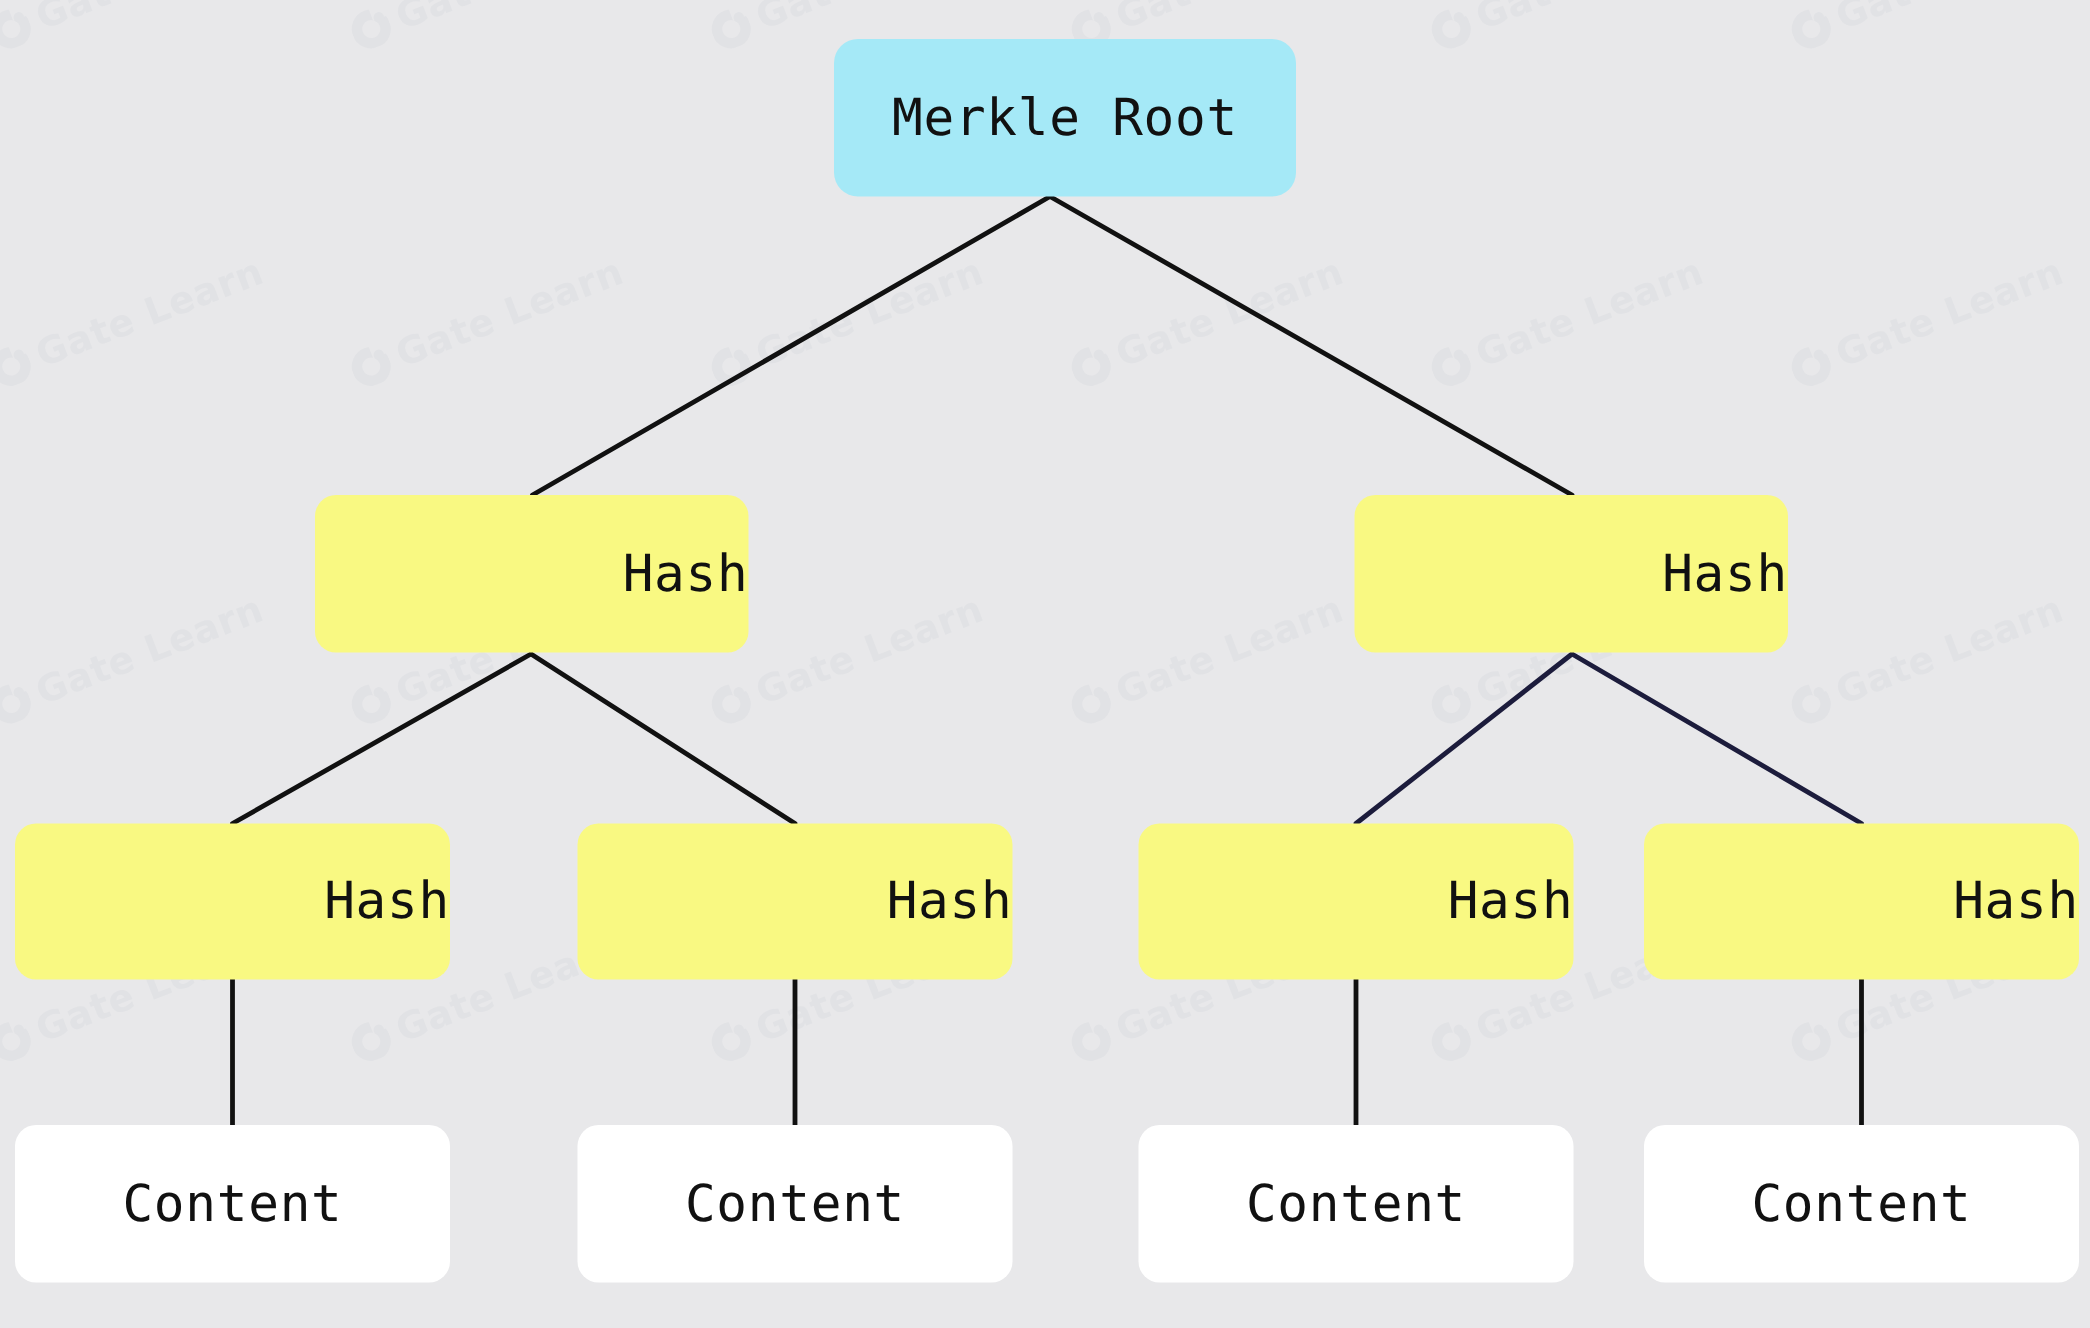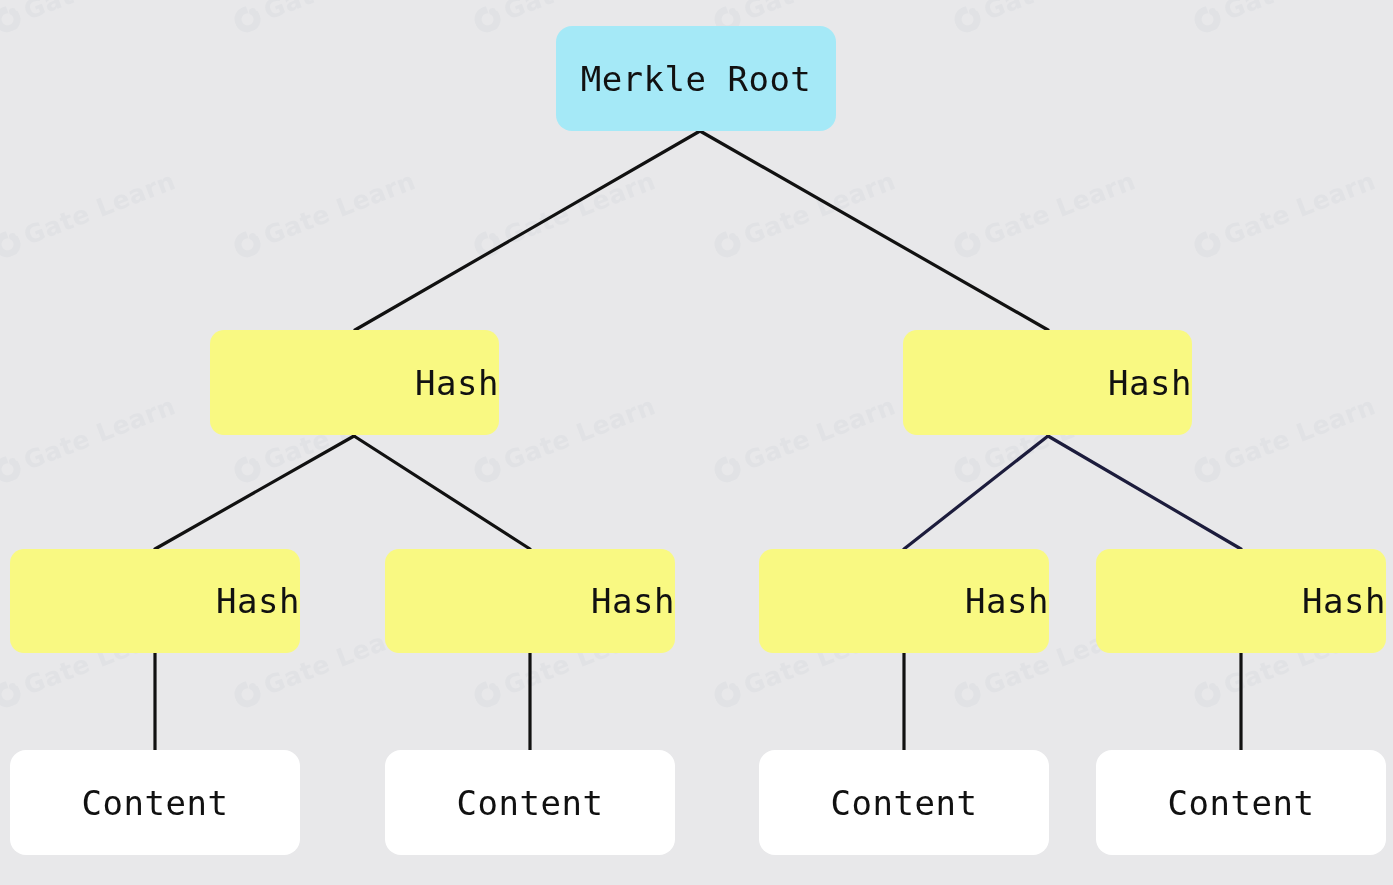--- a/index.html
+++ b/index.html
@@ -89,21 +89,20 @@
   .node-root {
     background: #a5e9f7;
     border-radius: 16px;
   }
   .node-hash {
     background: #f9f982;
     justify-content: flex-end;
   }
   .node-content {
     background: #ffffff;
-    border-radius: 16px;
   }
 </style>
 </head>
 <body>
 
 <div id="stage">
 
   <div id="watermarks">
       <div class="wm" style="left: -10px; top: 10px;">
         <span class="wm-mark"></span>
@@ -210,21 +209,21 @@
       <line x1="354" y1="436" x2="530" y2="549" stroke="#111111" stroke-width="3.2" stroke-linecap="round"></line>
       <line x1="1048" y1="436" x2="904" y2="549" stroke="#1c1c3c" stroke-width="3.2" stroke-linecap="round"></line>
       <line x1="1048" y1="436" x2="1241" y2="549" stroke="#1c1c3c" stroke-width="3.2" stroke-linecap="round"></line>
       <line x1="155" y1="653" x2="155" y2="750" stroke="#111111" stroke-width="3.2" stroke-linecap="round"></line>
       <line x1="530" y1="653" x2="530" y2="750" stroke="#111111" stroke-width="3.2" stroke-linecap="round"></line>
       <line x1="904" y1="653" x2="904" y2="750" stroke="#111111" stroke-width="3.2" stroke-linecap="round"></line>
       <line x1="1241" y1="653" x2="1241" y2="750" stroke="#111111" stroke-width="3.2" stroke-linecap="round"></line>
     </svg>
 
   <div id="nodes-layer">
-      <div class="node node-root" style="left: 556px; top: 26px; width: 280px; height: 105px; background: rgb(165, 233, 247);">
+      <div class="node node-root" style="left: 556px; top: 26px; width: 308px; height: 105px; background: rgb(165, 233, 247);">
         <span>Merkle Root</span>
       </div>
       <div class="node node-hash" style="left: 210px; top: 330px; width: 289px; height: 105px; background: rgb(249, 249, 130);">
         <span>Hash</span>
       </div>
       <div class="node node-hash" style="left: 903px; top: 330px; width: 289px; height: 105px; background: rgb(249, 249, 130);">
         <span>Hash</span>
       </div>
       <div class="node node-hash" style="left: 10px; top: 549px; width: 290px; height: 104px; background: rgb(249, 249, 130);">
         <span>Hash</span>

